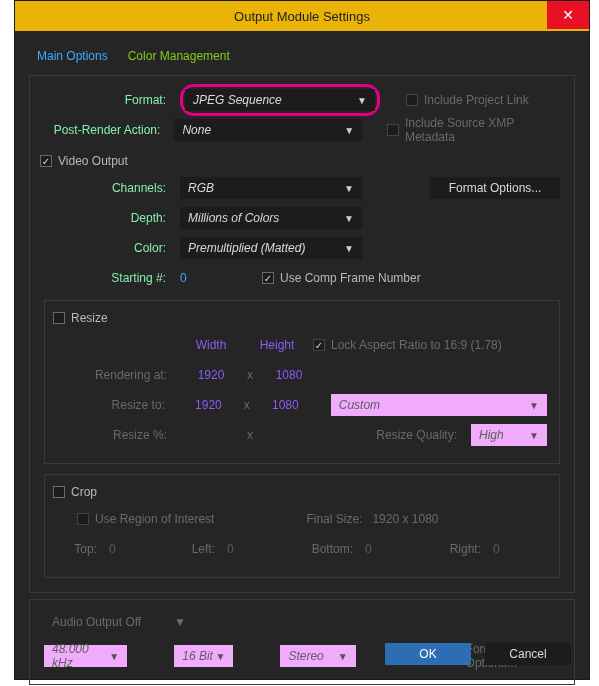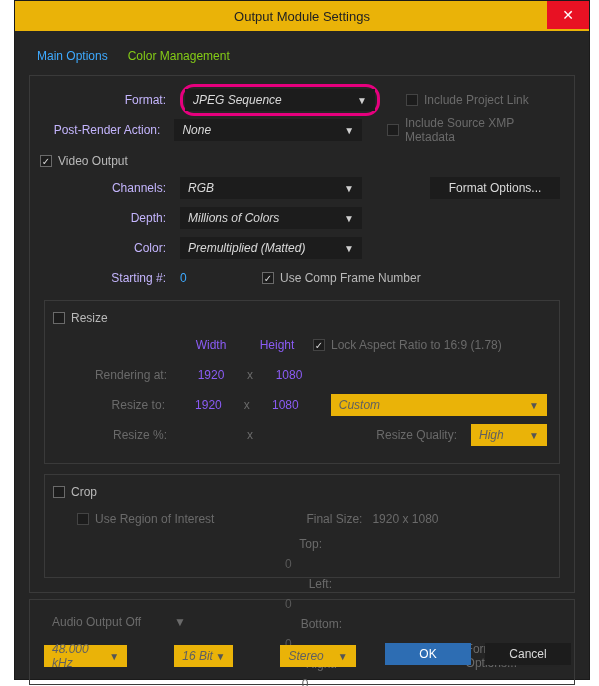--- a/index.html
+++ b/index.html
@@ -44,33 +44,33 @@
     font-size: 12px;
   }
   .tab { color: #84cc16; cursor: pointer; padding-bottom: 6px; }
   .tab.active { color: #3eaaff; }
   .panel {
     margin: 6px 14px 0 14px;
     border: 1px solid #3a3a3a;
     padding: 12px 14px 14px 14px;
   }
   .row { display: flex; align-items: center; height: 24px; margin-bottom: 6px; gap: 6px; }
-  .lbl { width: 130px; text-align: right; padding-right: 8px; color: #c4b5fd; }
+  .lbl { width: 130px; text-align: right; padding-right: 8px; color: #86efac; }
   .lbl.dim { color: #6a6a6a; }
   .dropdown {
     background: #1c1c1c;
     border: none;
     height: 22px;
     display: flex; align-items: center; justify-content: space-between;
     padding: 0 8px;
     color: #d9d9d9;
     cursor: pointer;
     font-style: italic;
   }
-  .dropdown.dim { color: #606060; background: #eab308; align-items: center; }
+  .dropdown.dim { color: #606060; background: #f0abfc; align-items: center; }
   .dropdown .caret { font-size: 10px; color: #d0d0d0; }
   .dropdown.dim .caret { color: #555; }
   .hl {
     border: 3px solid #e6007e;
     border-radius: 14px;
     padding: 2px;
   }
   .cbx {
     width: 12px; height: 12px;
     border: 1px solid #6a6a6a;
@@ -253,21 +253,21 @@
           <span>Crop</span>
         </div>
         <div class="row">
           <div style="width:14px;"></div>
           <span class="cbx dim"></span>
           <span class="txt-dim">Use Region of Interest</span>
           <div style="width:80px;"></div>
           <span class="txt-dim">Final Size:</span>
           <span class="txt-dim" style="margin-left:4px;">1920 x 1080</span>
         </div>
-        <div class="row" style="margin-top:4px;flex-direction:column;">
+        <div class="row" style="margin-top:4px;">
           <span class="txt-dim" style="width:40px; text-align:right;">Top:</span>
           <span class="numval dim" style="margin-left:6px; width:40px;">0</span>
           <span class="txt-dim" style="width:60px; text-align:right;">Left:</span>
           <span class="numval dim" style="margin-left:6px; width:40px;">0</span>
           <span class="txt-dim" style="width:80px; text-align:right;">Bottom:</span>
           <span class="numval dim" style="margin-left:6px; width:40px;">0</span>
           <span class="txt-dim" style="width:70px; text-align:right;">Right:</span>
           <span class="numval dim" style="margin-left:6px;">0</span>
         </div>
       </div>

